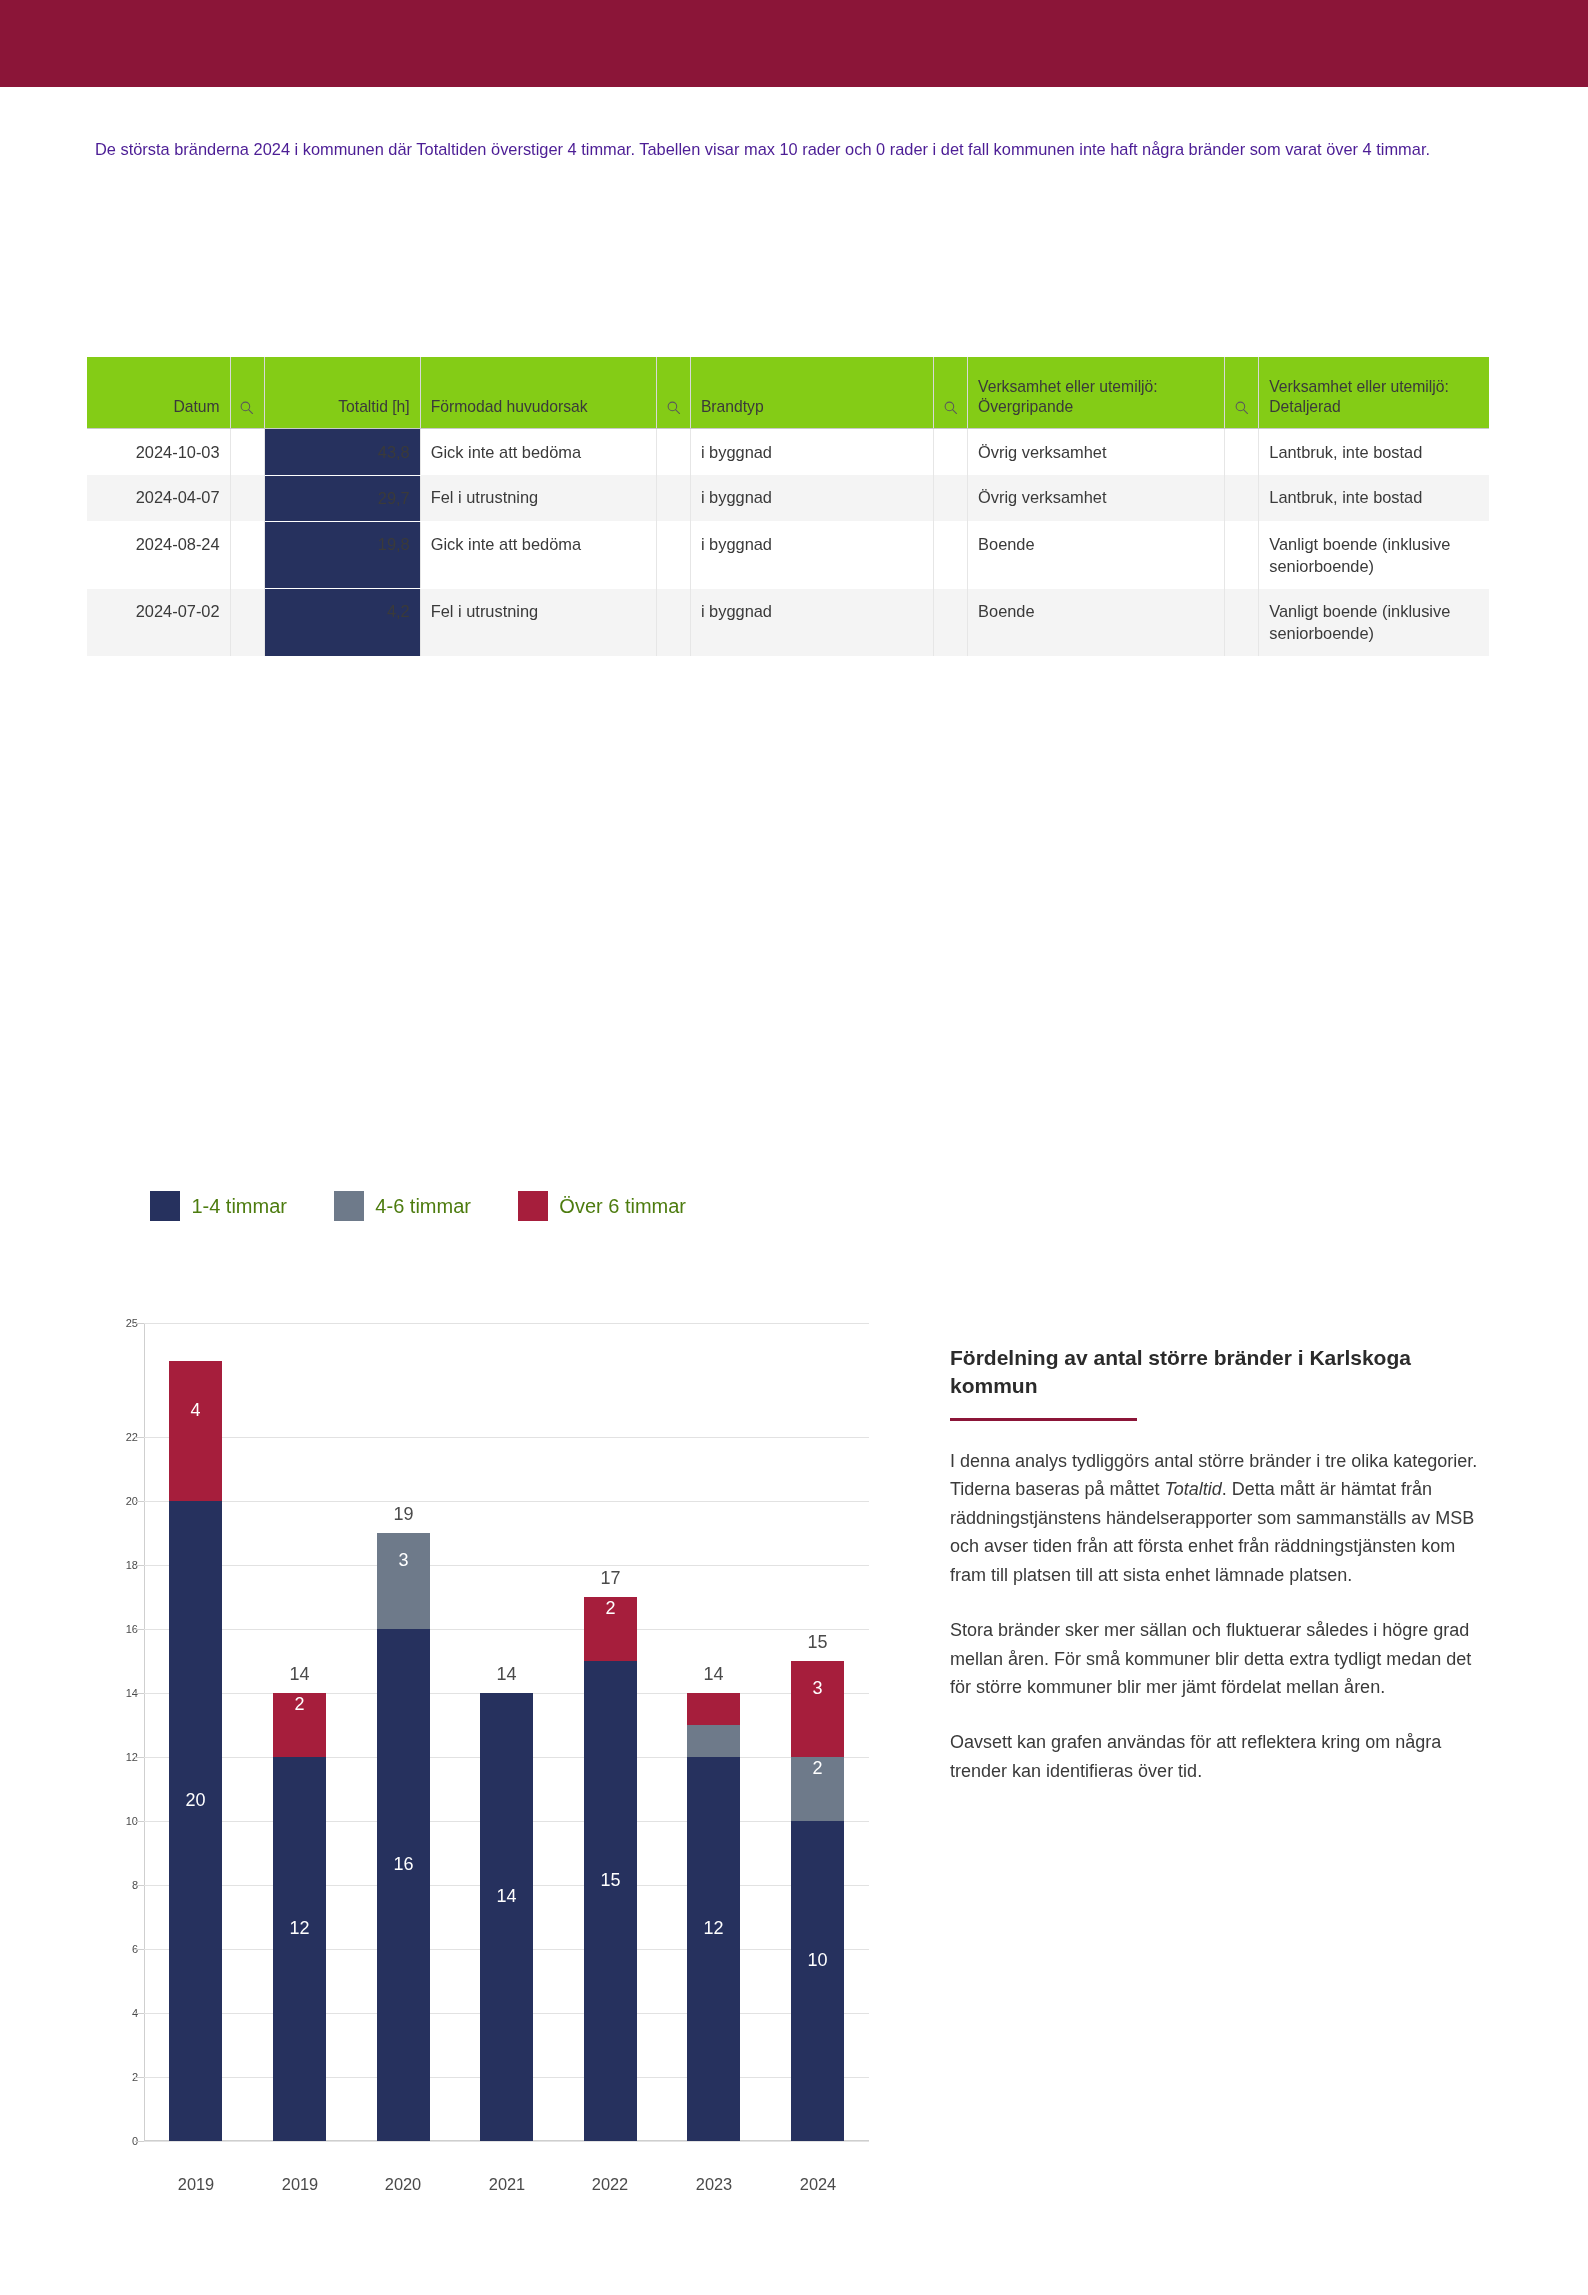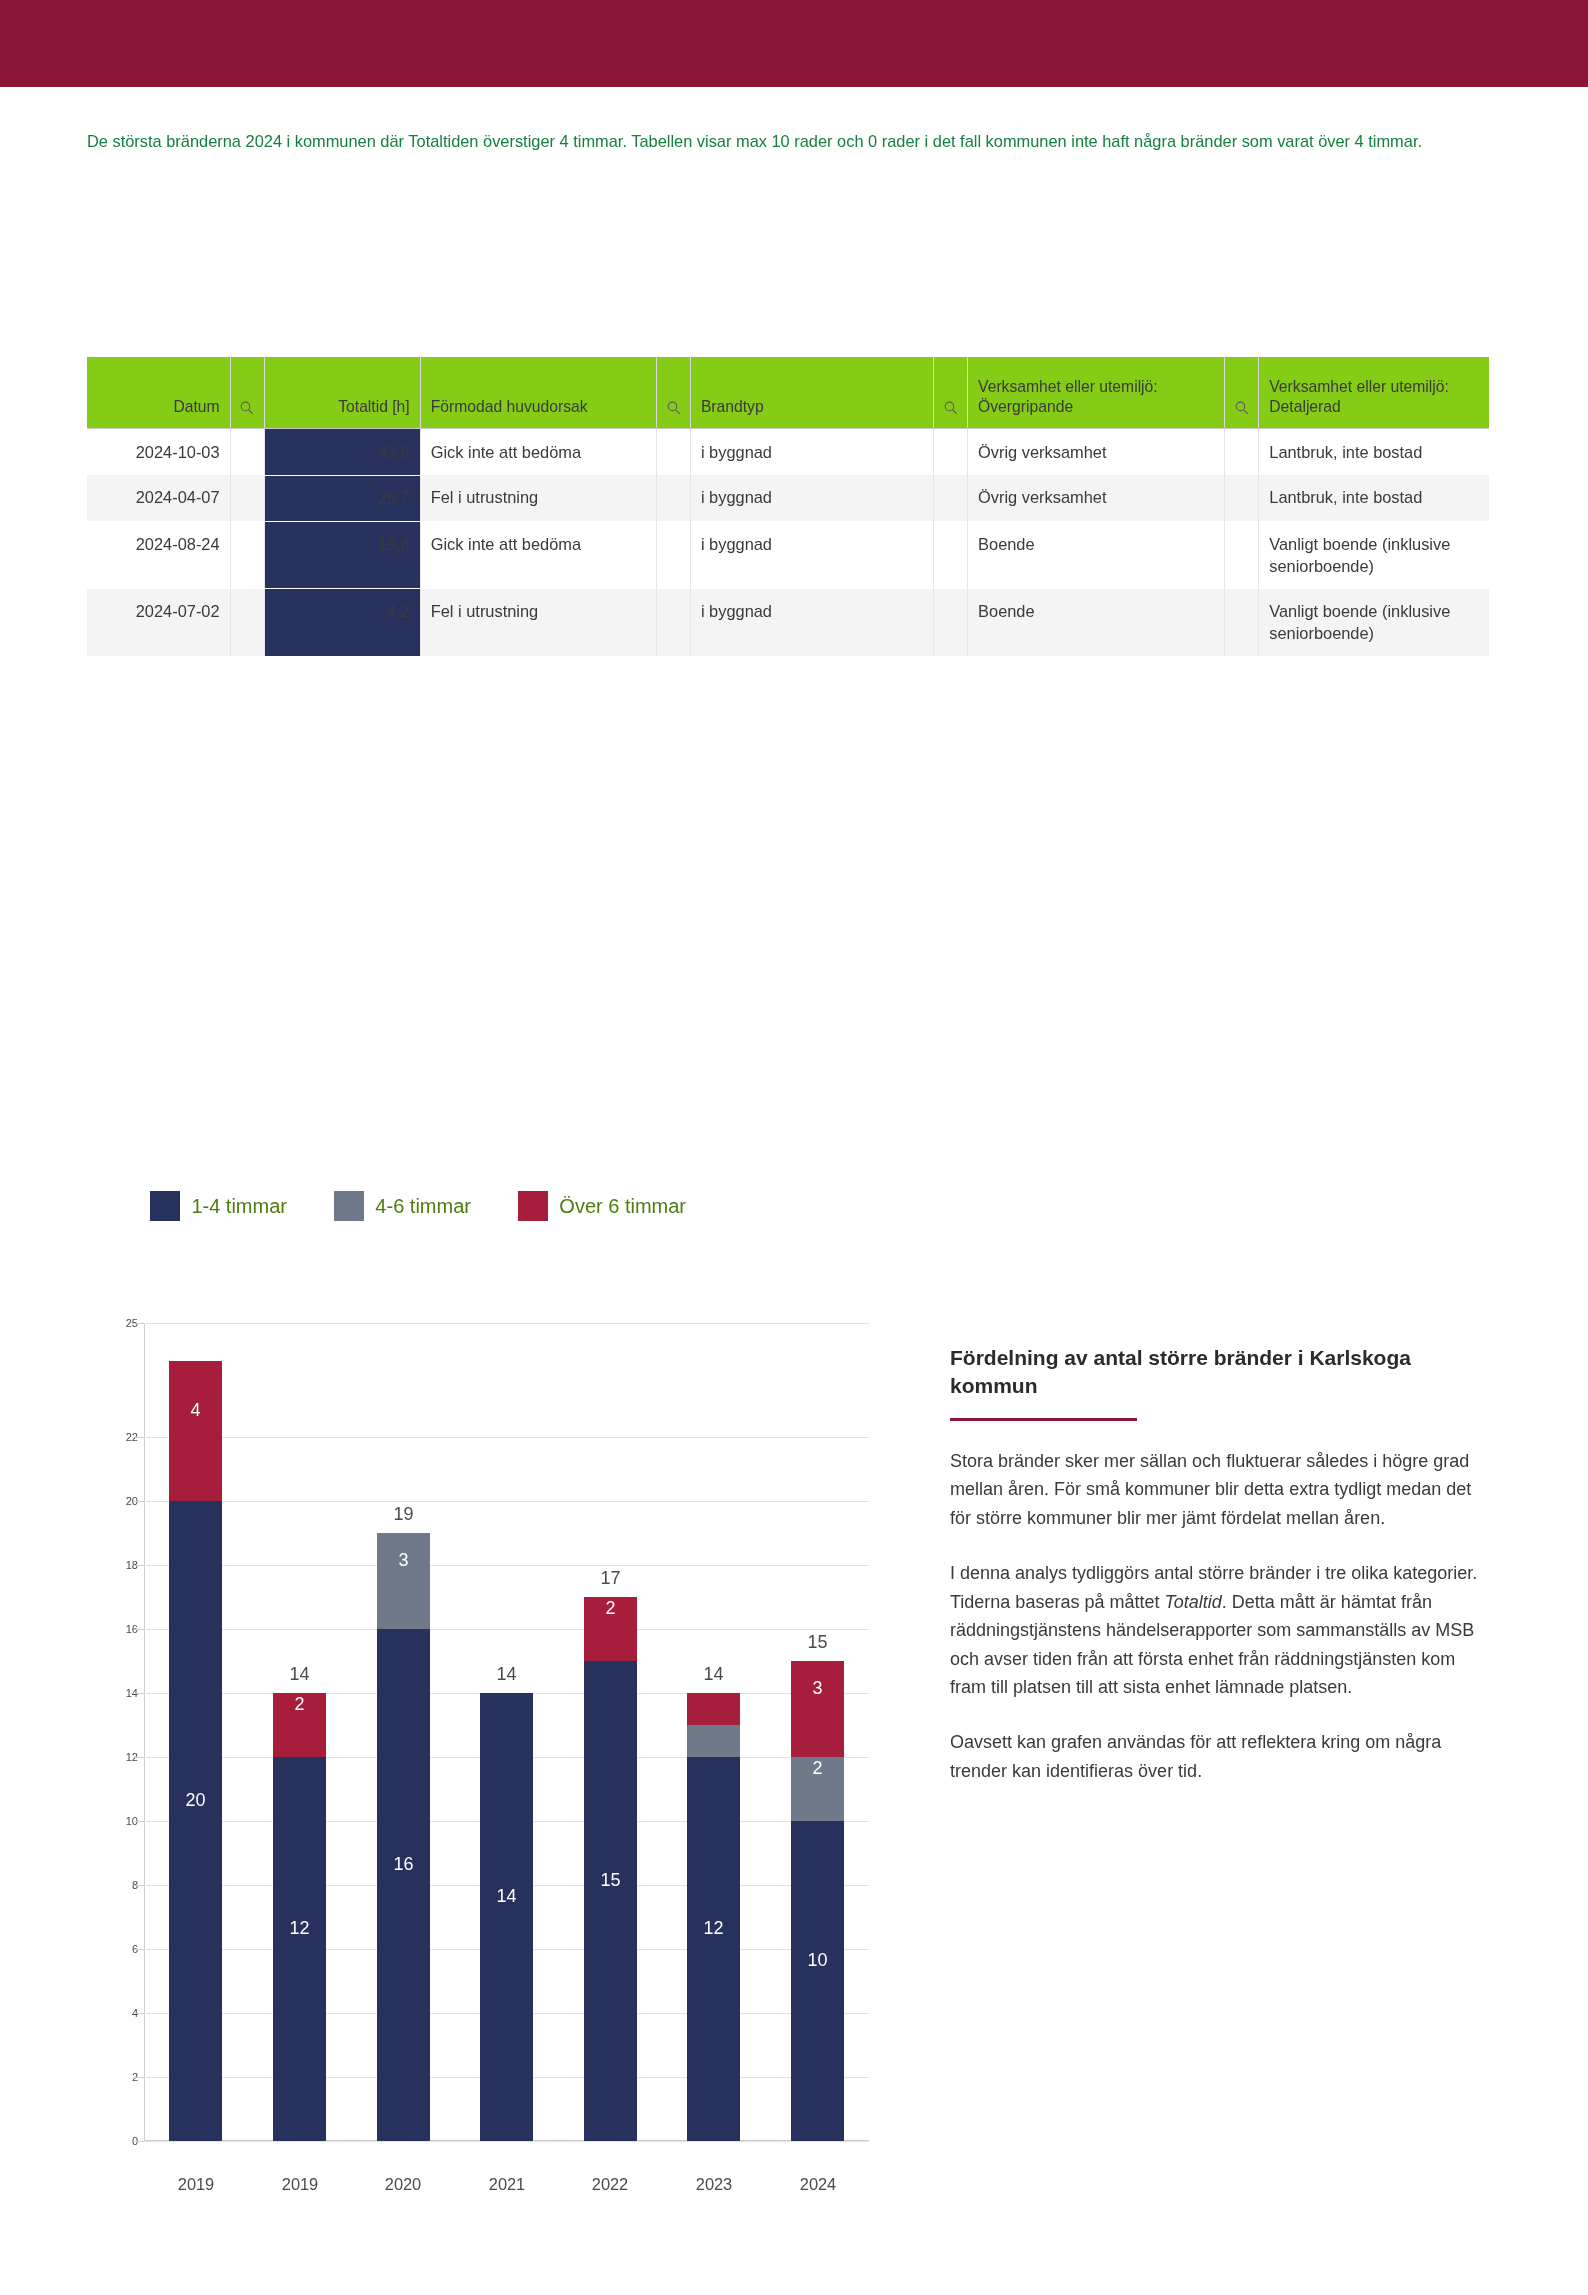--- a/index.html
+++ b/index.html
@@ -43,23 +43,23 @@
   .section-title {
     font-size: 22px;
     font-weight: bold;
     color: #2b2b2b;
     letter-spacing: 0.1px;
     margin: 0 0 15.7px 0;
     line-height: 1.25;
   }
   .section-desc {
     font-size: 16.4px;
-    color: #15803d;
+    color: #4c1d95;
     line-height: 1.45;
-    margin: 0;
+    margin: 8px;
     max-width: 1400px;
   }
 
   
   .table-wrap {
     position: absolute;
     left: 87px;
     top: 270px;
     width: 1402px;
   }
@@ -506,19 +506,19 @@
           <div class="seg-label" style="bottom: 432px;">3</div>
           <div class="bar-total-label" style="bottom: 488px;">15</div>
         </div>
         <div class="xtick" style="left: 622px; width: 104px;">2024</div>
       </div>
   </div>
 
   <div class="article">
     <h2>Fördelning av antal större bränder i Karlskoga kommun</h2>
     <div class="rule"></div>
+    <p><span>I denna analys tydliggörs antal större bränder i tre olika kategorier. Tiderna baseras på måttet </span><span class="it">Totaltid</span><span>. Detta mått är hämtat från räddningstjänstens händelserapporter som sammanställs av MSB och avser tiden från att första enhet från räddningstjänsten kom fram till platsen till att sista enhet lämnade platsen.</span></p>
     <p>Stora bränder sker mer sällan och fluktuerar således i högre grad mellan åren. För små kommuner blir detta extra tydligt medan det för större kommuner blir mer jämt fördelat mellan åren.</p>
-    <p><span>I denna analys tydliggörs antal större bränder i tre olika kategorier. Tiderna baseras på måttet </span><span class="it">Totaltid</span><span>. Detta mått är hämtat från räddningstjänstens händelserapporter som sammanställs av MSB och avser tiden från att första enhet från räddningstjänsten kom fram till platsen till att sista enhet lämnade platsen.</span></p>
     <p>Oavsett kan grafen användas för att reflektera kring om några trender kan identifieras över tid.</p>
   </div>
 
 </div>
 
 
 </body></html>

